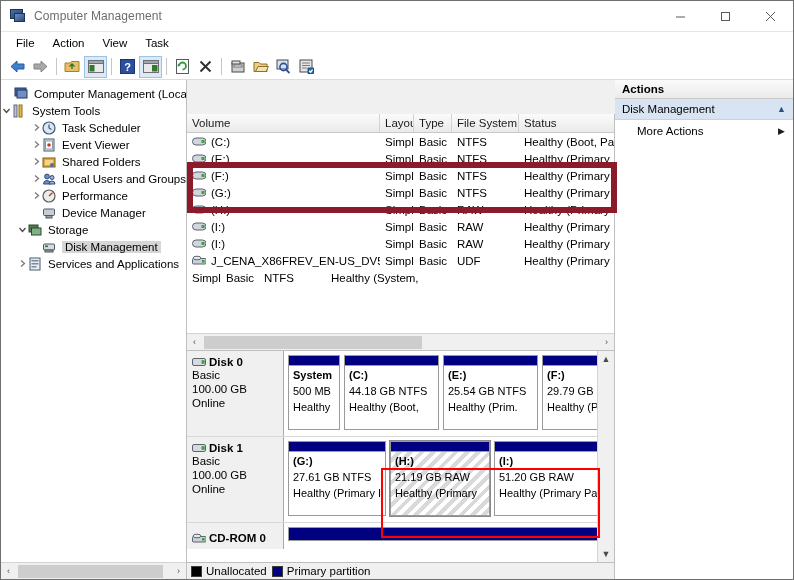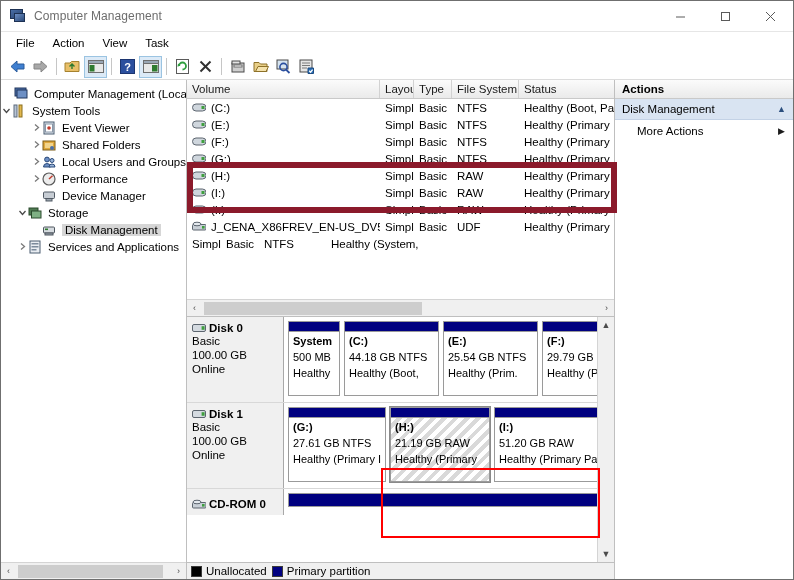--- a/index.html
+++ b/index.html
@@ -75,21 +75,21 @@
   .hscroll-left {
     height: 17px; flex: 0 0 17px;
     background: #f0f0f0; border-top: 1px solid #d4d4d4;
     display: flex; align-items: center;
   }
   .hs-arrow { width: 15px; height: 15px; display: flex; align-items: center; justify-content: center; color: #4b4b4b; font-size: 9px; }
   .hs-track { flex: 1 1 auto; height: 15px; background: #f0f0f0; position: relative; }
   .hs-thumb { position: absolute; left: 2px; top: 1px; height: 13px; width: 145px; background: #cdcdcd; }
 
   
-  .center { flex: 1 1 auto; display: flex; flex-direction: column; min-width: 0; background: #ffffff; border-right: 1px solid #bfbfbf; }
+  .center { flex: 1 1 auto; display: flex; flex-direction: column; min-width: 0; background: #ffffff; border-right: 1px solid #bfbfbf; margin-top: 34px; }
 
   
   .vollist { flex: 0 0 236px; display: flex; flex-direction: column; background: #fff; min-width:0; }
   .vhead { display: flex; height: 19px; flex: 0 0 19px; background: linear-gradient(#fbfbfb,#eaeaea); border-bottom: 1px solid #c9c9c9; }
   .vh {
     display: flex; align-items: center; padding-left: 5px;
     font-size: 11.5px; color: #1a1a1a;
     border-right: 1px solid #d2d2d2;
     overflow: hidden; white-space: nowrap;
   }
@@ -317,20 +317,34 @@
             <span class="tlabel">System Tools</span>
           </div>
           <div class="tnode" style="padding-left:30px">
             <span class="tw">
               <svg width="9" height="9" viewBox="0 0 9 9">
                 <path d="M3 1.5 L6.5 4.5 L3 7.5" fill="none" stroke="#7a7a7a" stroke-width="1.3"></path>
               </svg>
             </span>
             <span class="ticon">
               <svg width="14" height="14" viewBox="0 0 14 14" style="display:block">
+                <circle cx="7" cy="7" r="6" fill="#dce6f0" stroke="#3a5878" stroke-width="1.2"></circle>
+                <path d="M7 3.5 L7 7 L9.5 8.5" stroke="#3a5878" stroke-width="1.2" fill="none"></path>
+              </svg>
+            </span>
+            <span class="tlabel">Task Scheduler</span>
+          </div>
+          <div class="tnode" style="padding-left:30px">
+            <span class="tw">
+              <svg width="9" height="9" viewBox="0 0 9 9">
+                <path d="M3 1.5 L6.5 4.5 L3 7.5" fill="none" stroke="#7a7a7a" stroke-width="1.3"></path>
+              </svg>
+            </span>
+            <span class="ticon">
+              <svg width="14" height="14" viewBox="0 0 14 14" style="display:block">
                 <rect x="2" y="1" width="10" height="12" fill="#dfe6ee" stroke="#4a5c70"></rect>
                 <rect x="3.5" y="3" width="7" height="8" fill="#ffffff" stroke="#8a97a8"></rect>
                 <circle cx="7" cy="7" r="1.8" fill="#c0392b"></circle>
               </svg>
             </span>
             <span class="tlabel">Event Viewer</span>
           </div>
           <div class="tnode" style="padding-left:30px">
             <span class="tw">
               <svg width="9" height="9" viewBox="0 0 9 9">

